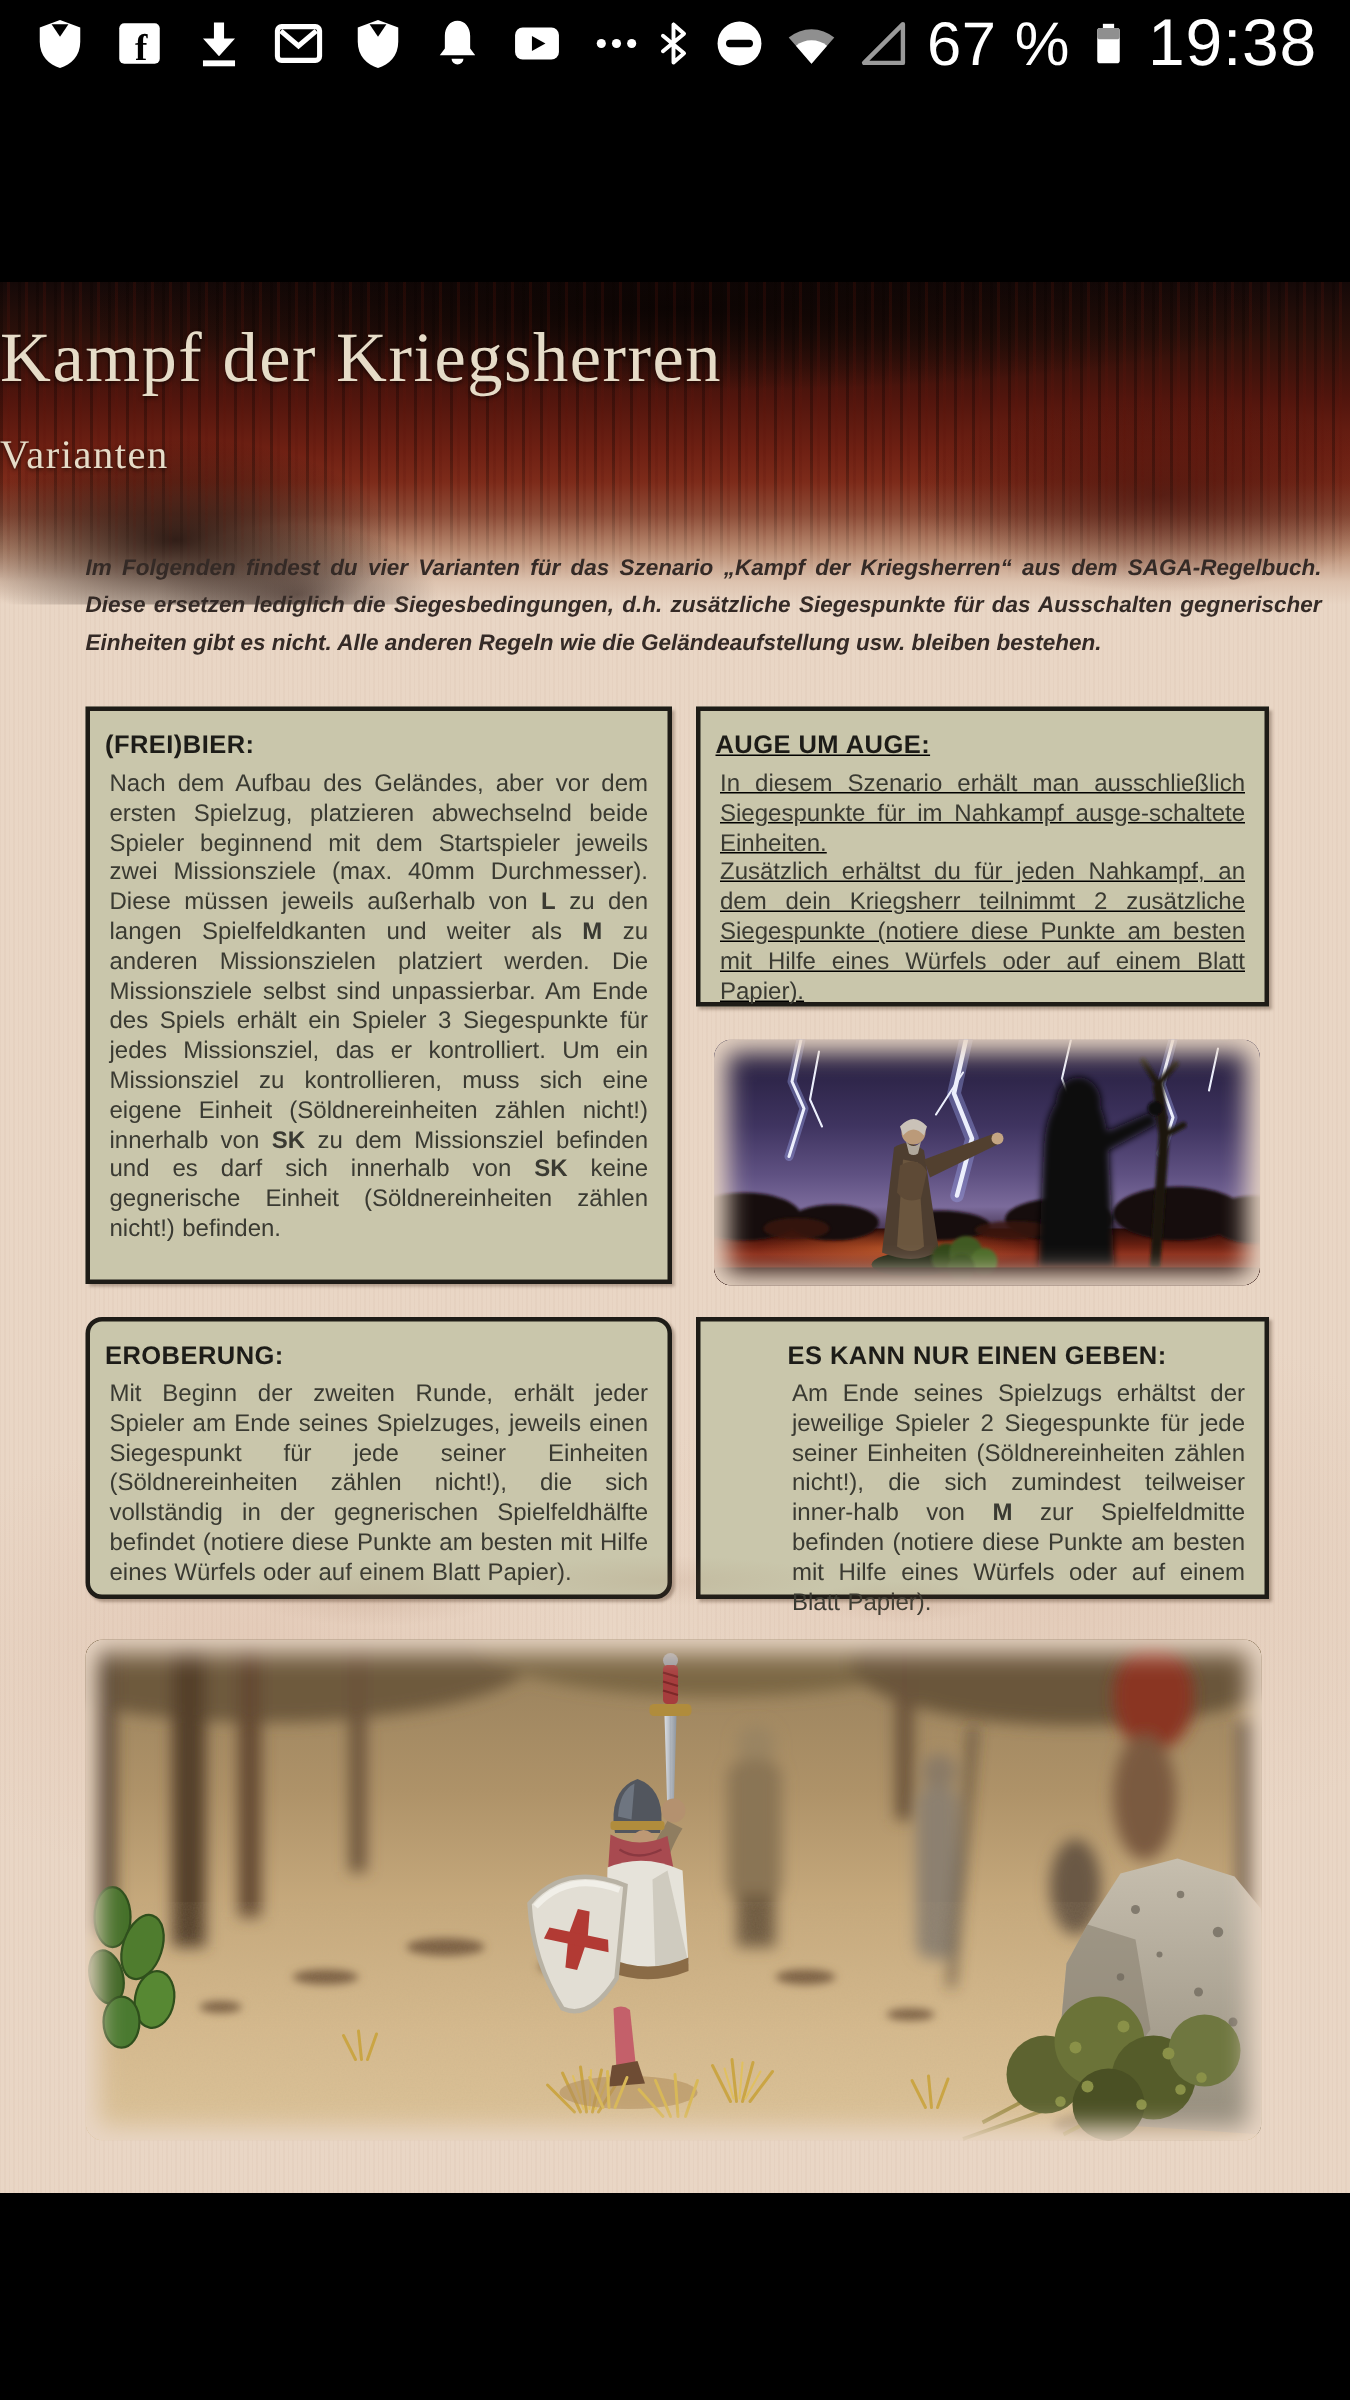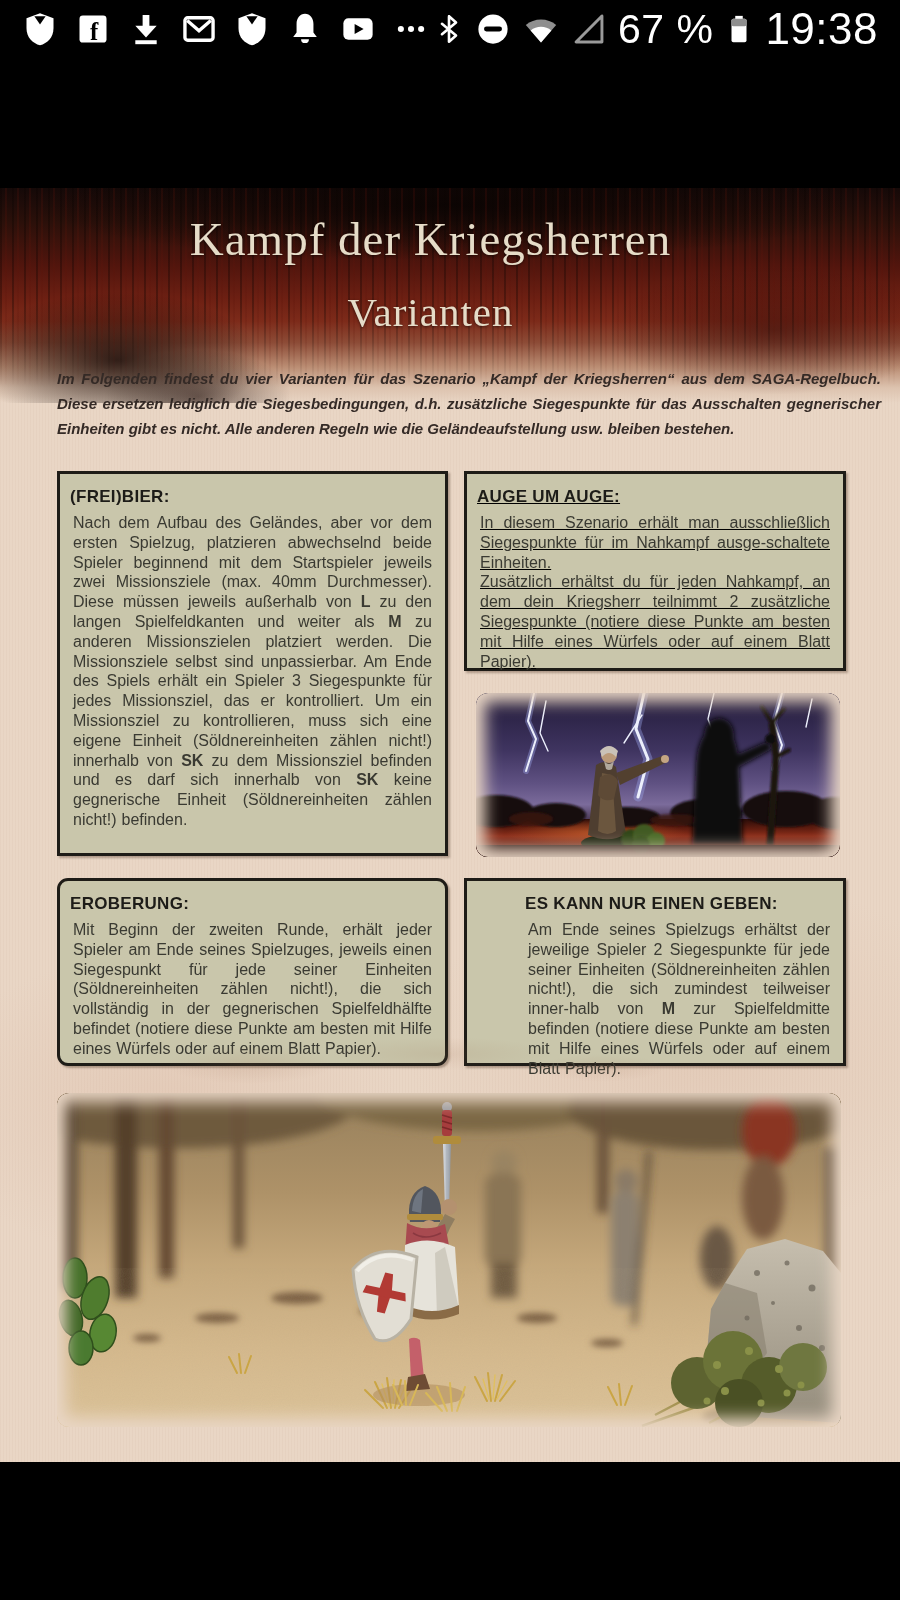--- a/index.html
+++ b/index.html
@@ -32,25 +32,25 @@
       radial-gradient(ellipse 200px 95px at 13% 80%, rgba(18,7,5,.8), transparent 72%),
       radial-gradient(ellipse 130px 65px at 22% 97%, rgba(28,10,7,.55), transparent 72%),
       radial-gradient(ellipse 230px 90px at 86% 66%, rgba(58,12,8,.6), transparent 72%),
       radial-gradient(ellipse 520px 70px at 50% 8%, rgba(8,3,2,.85), transparent 80%),
       linear-gradient(180deg,#150908 0%,#2b100a 16%,#51150d 36%,#6e2013 52%,#7d2b1a 62%,#8d4c37 72%,#ba8c72 83%,#ddc3af 93%,rgba(233,214,197,0) 100%);}
   .page-header::before{content:"";position:absolute;inset:0;
     background:repeating-linear-gradient(90deg, rgba(12,5,3,.30) 0 2px, transparent 2px 5px, rgba(96,22,12,.22) 5px 7px, transparent 7px 12px);
     -webkit-mask-image:linear-gradient(180deg,#000 55%,transparent 92%);
     mask-image:linear-gradient(180deg,#000 55%,transparent 92%);}
 
-  .doc-title{position:absolute;left:0;width:861px;text-align:center;margin:0;
+  .doc-title{position:absolute;left:0;width:861px;margin:0;
     font-family:"Liberation Serif","DejaVu Serif",serif;font-weight:400;color:#e6dcc8;
     text-shadow:0 1px 3px rgba(0,0,0,.55);}
   .doc-title.l1{top:24px;font-size:47px;letter-spacing:1px;}
-  .doc-title.l2{top:100px;font-size:41px;letter-spacing:1px;}
+  .doc-title.l2{top:100px;font-size:27px;letter-spacing:1px;}
 
   .intro{position:absolute;top:178px;left:57px;width:824px;margin:0;
     font-style:italic;font-weight:bold;font-size:15px;line-height:25px;
     color:#342a26;text-align:justify;}
 
   
   .rule-box{position:absolute;background:#c9c6ab;border:3px solid #1e1c17;
     box-shadow:2px 2px 2px rgba(70,45,30,.35);box-sizing:border-box;}
   .box-1{top:283px;left:57px;width:391px;height:385px;}
   .box-2{top:283px;left:464px;width:382px;height:200px;text-decoration:underline;}

